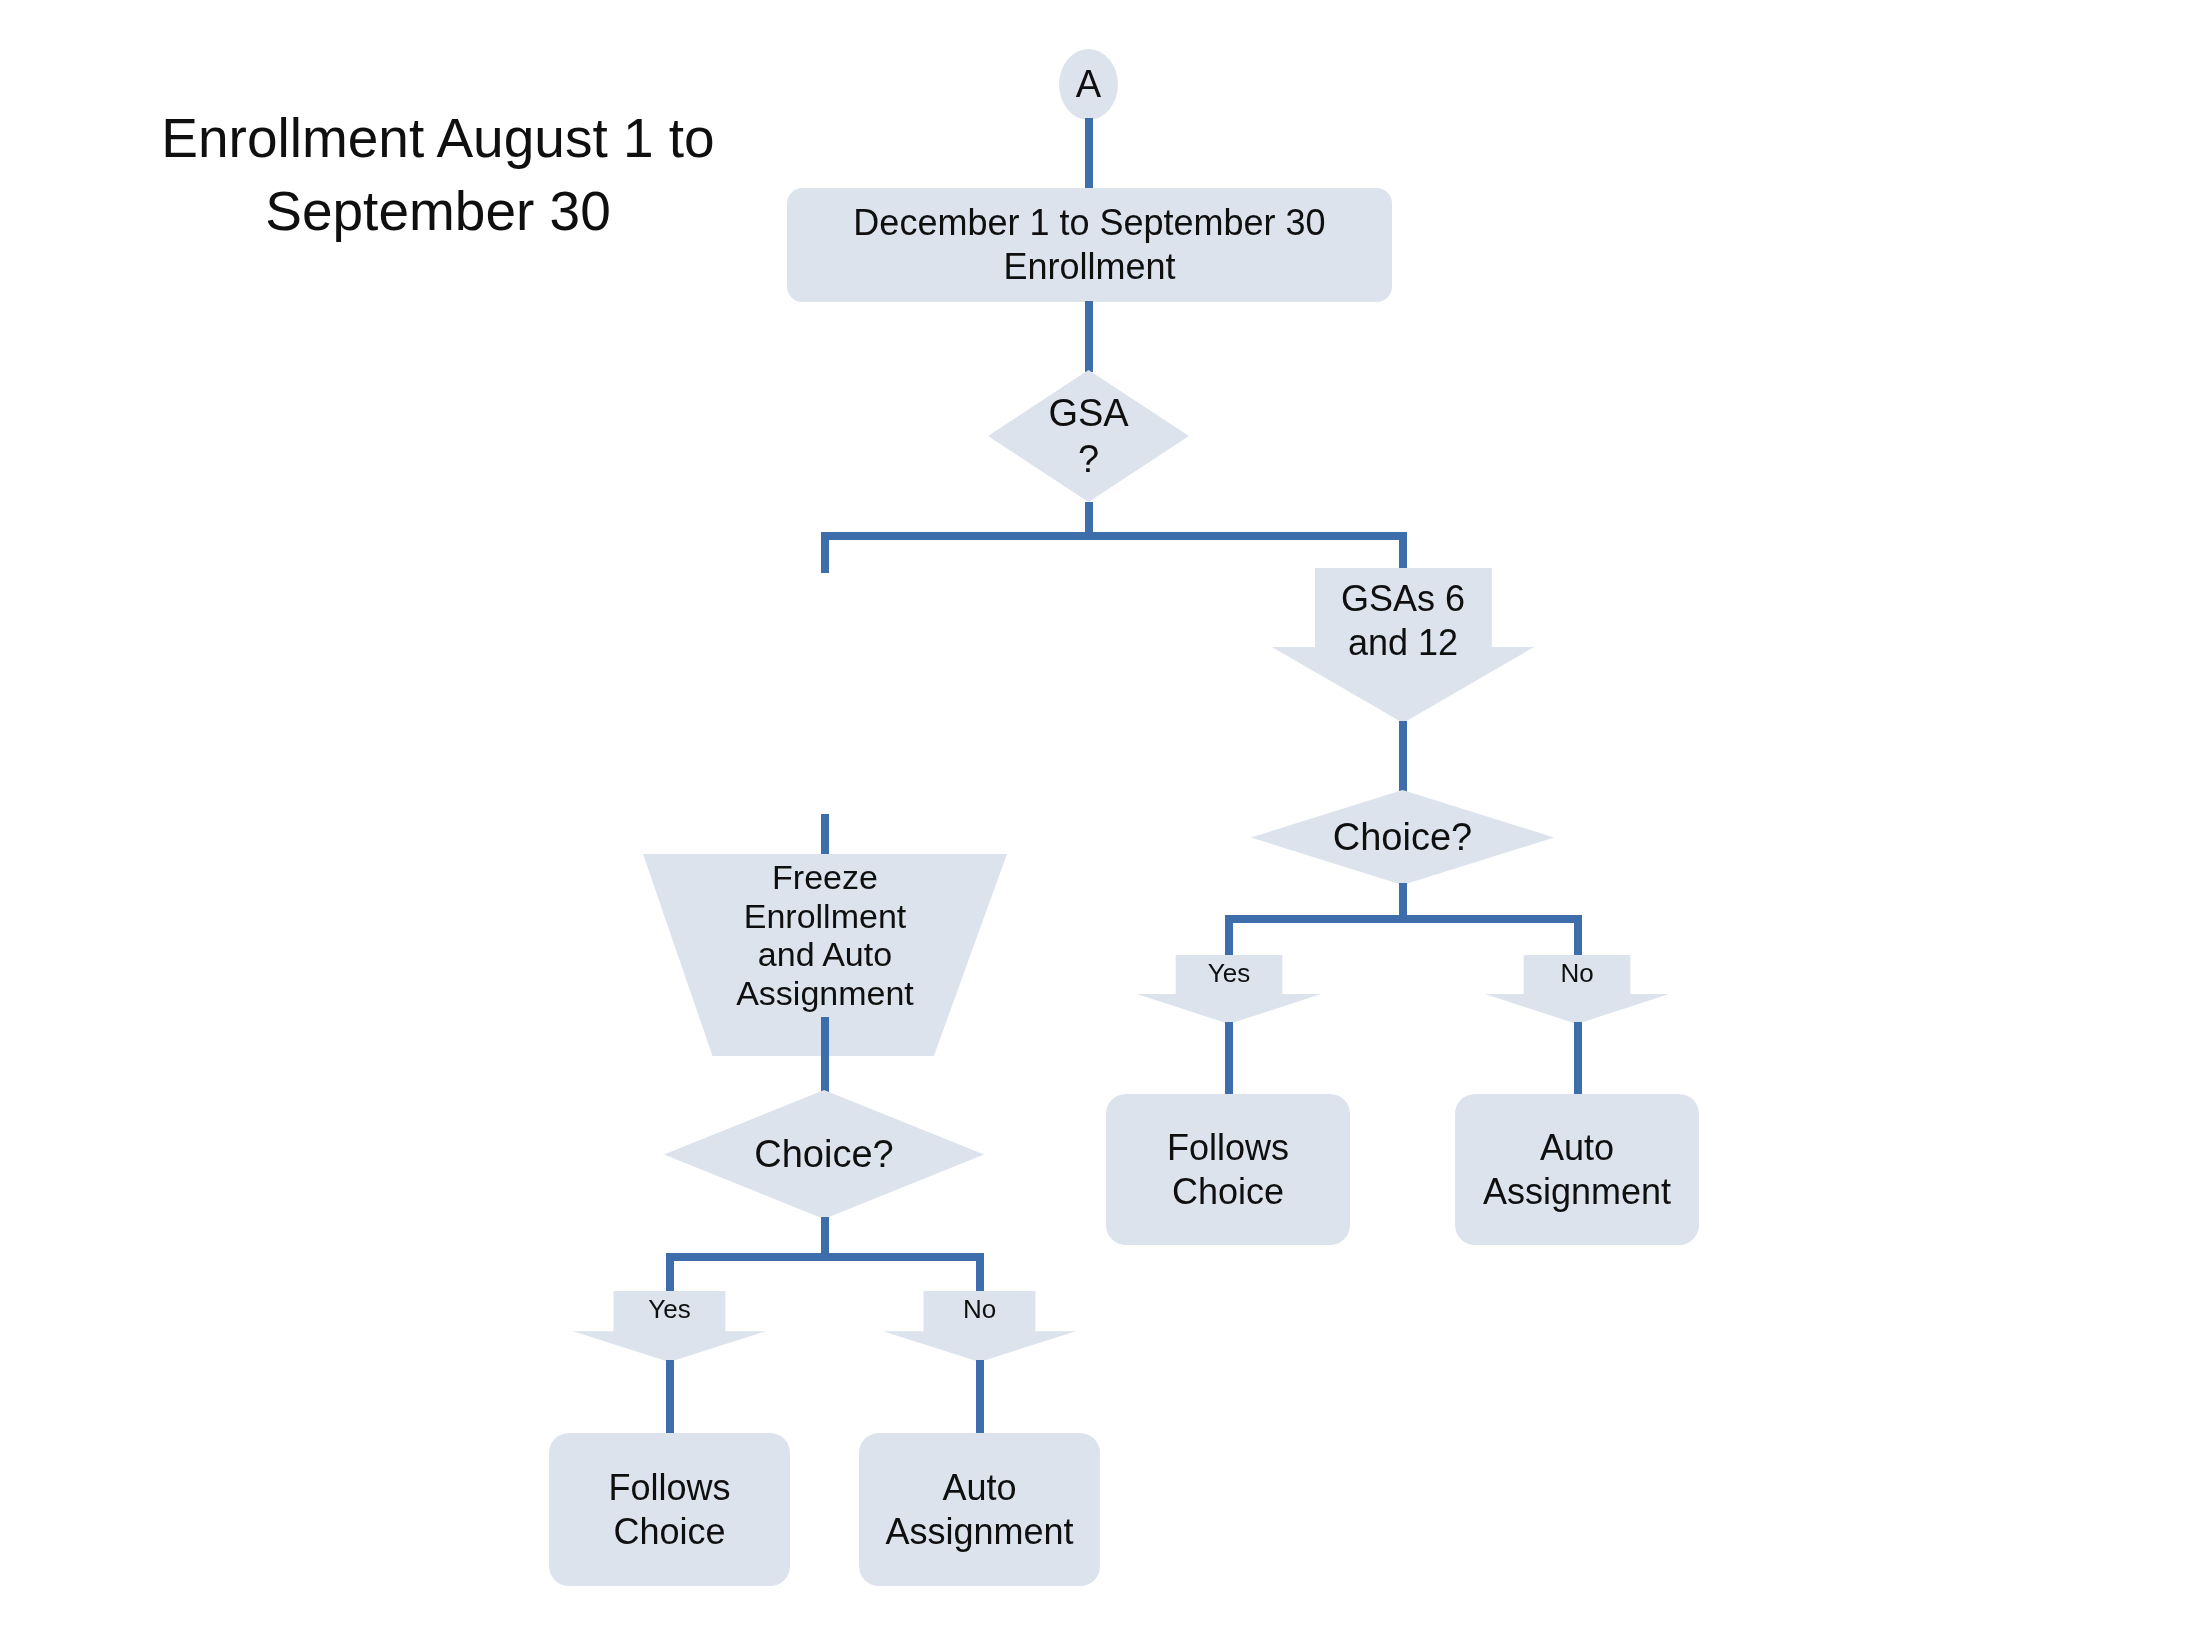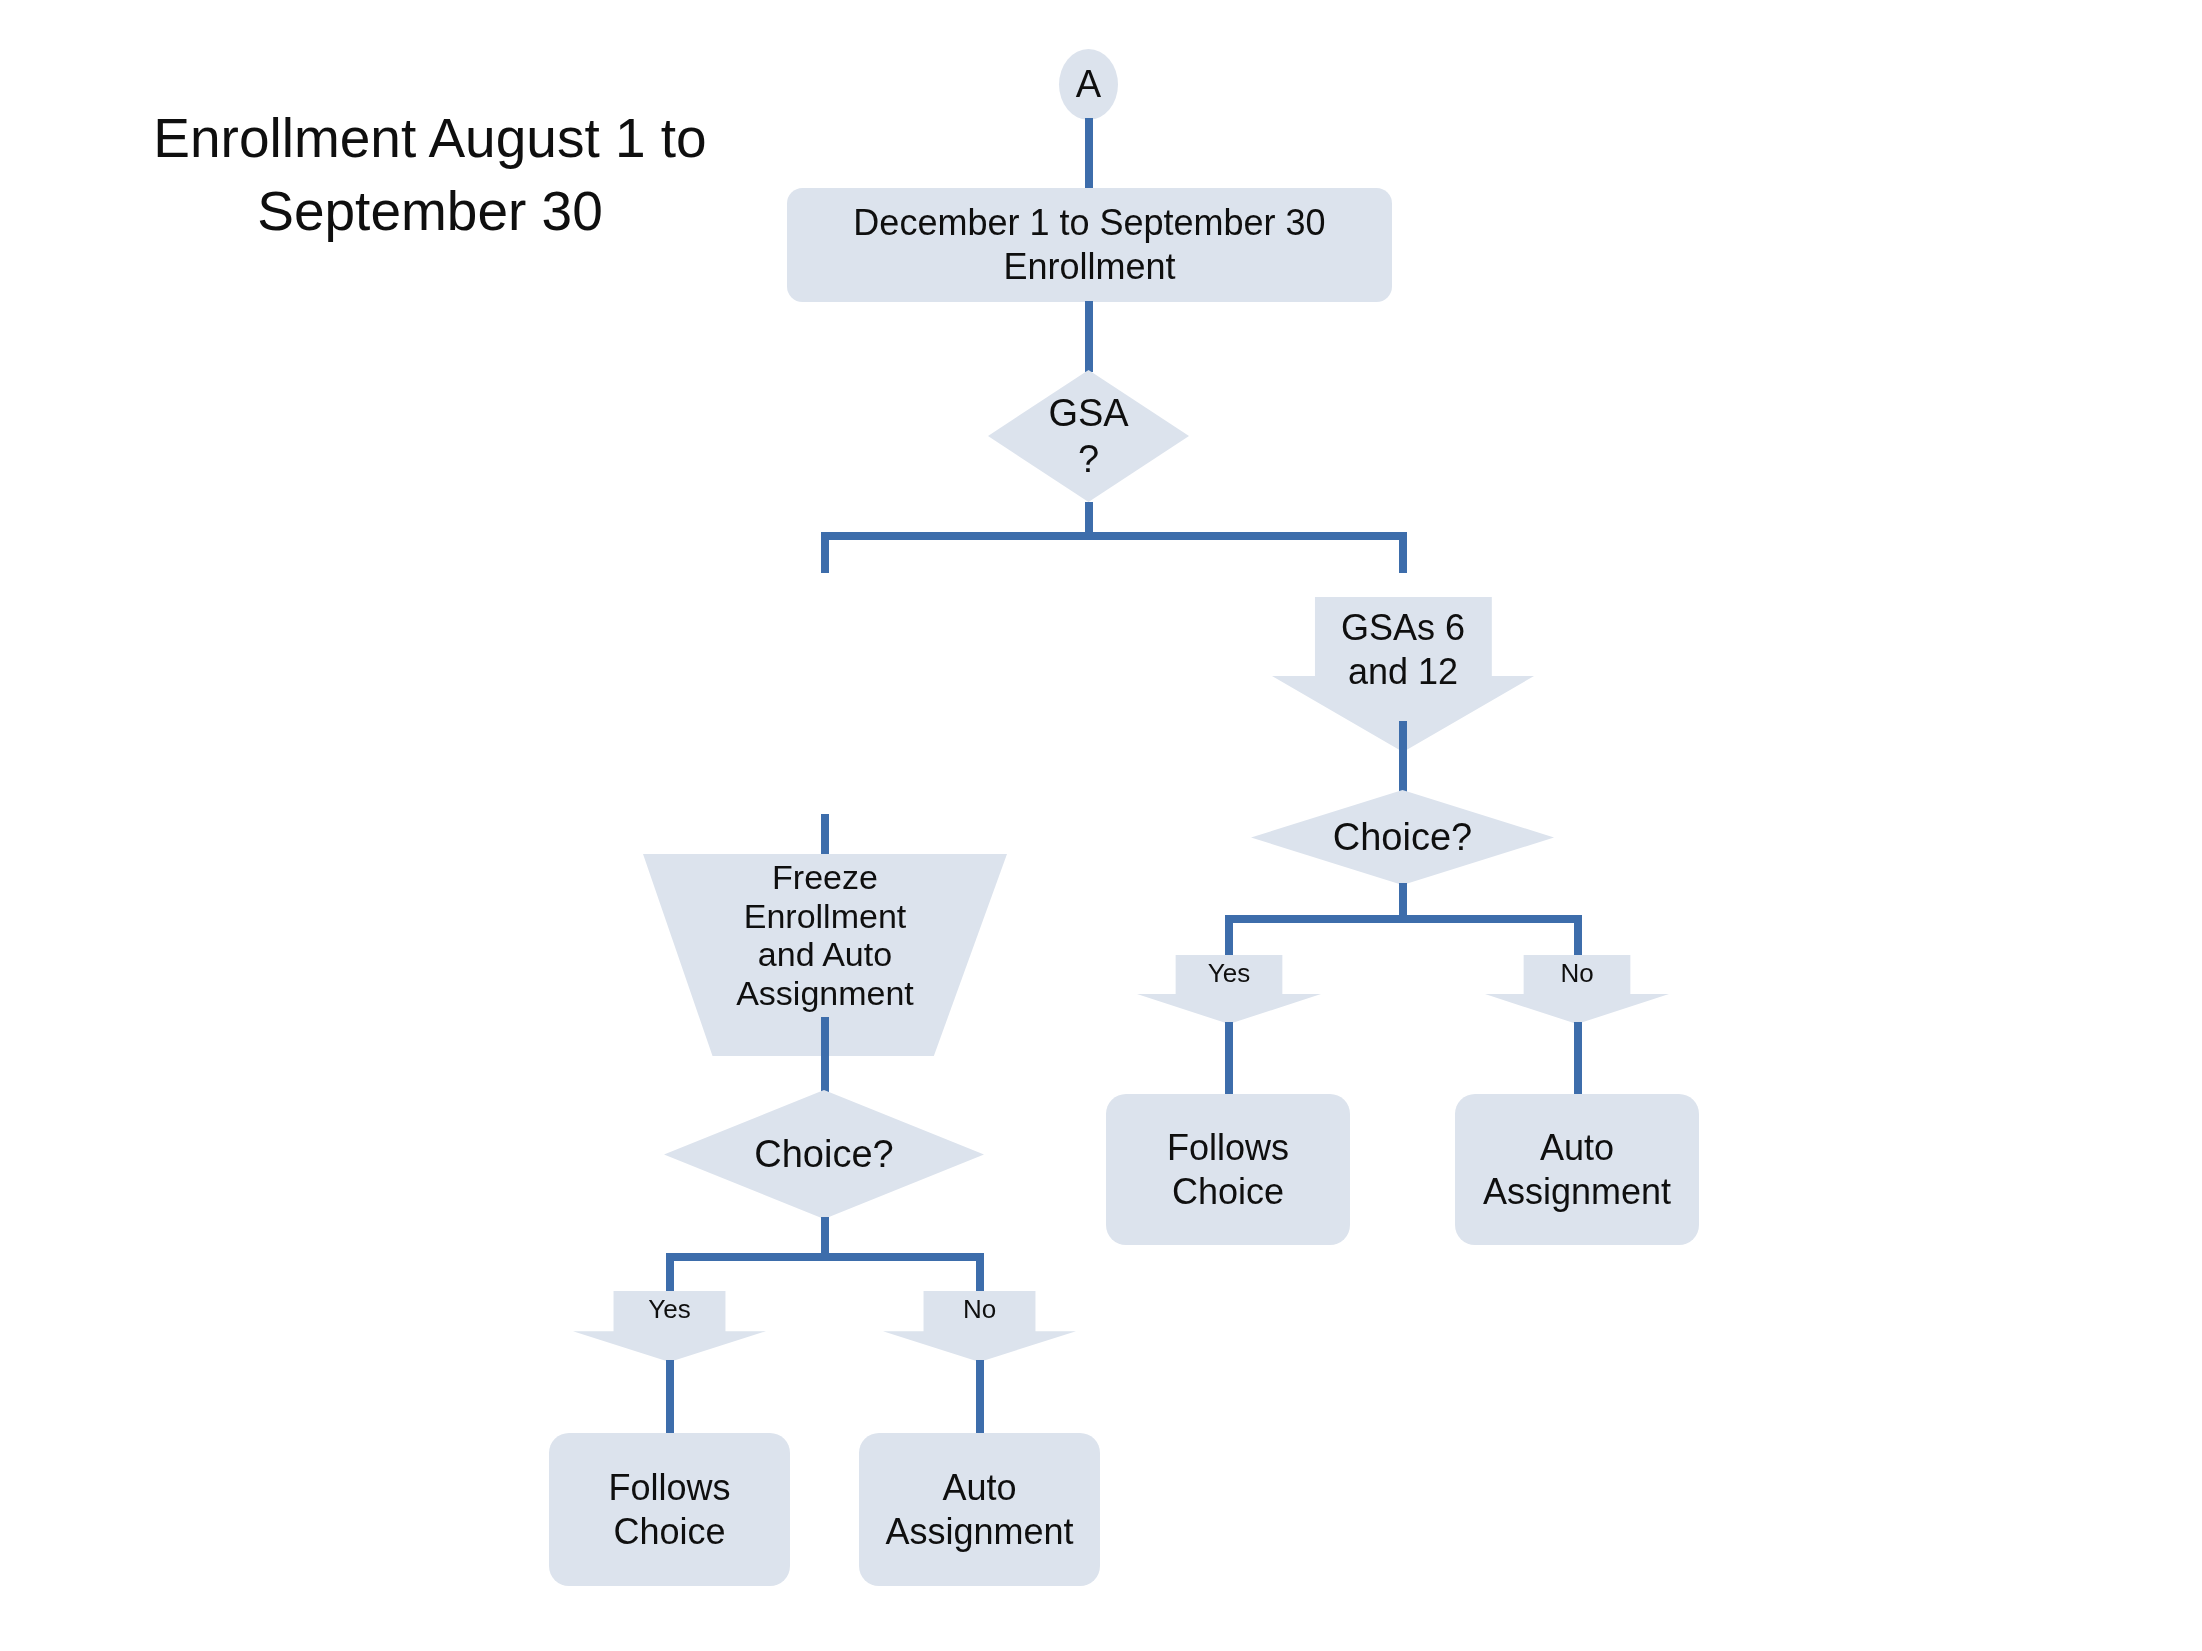--- a/index.html
+++ b/index.html
@@ -28,21 +28,21 @@
   .shape { background: var(--fill, #dce3ed); }
 
   .label {
     white-space: pre-line;
     text-align: center;
     line-height: 1.22;
   }
 
   .title {
     position: absolute;
-    left: 99px; top: 102px; width: 662px;
+    left: 107px; top: 102px; width: 662px;
     font-size: 55px;
     line-height: 1.32;
     text-align: center;
     white-space: pre-line;
     color: var(--ink, #0f0f0f);
   }
 
   .ellipse {
     border-radius: 50%;
     display: flex; align-items: center; justify-content: center;
@@ -65,21 +65,20 @@
     clip-path: polygon(25.2% 0%, 74.2% 0%, 74.2% 53%, 100% 53%, 50% 100%, 0% 53%, 25.2% 53%);
     display: flex; justify-content: center; align-items: flex-start;
     padding-top: 12px;
     font-size: 36px;
   }
   .bigarrow-right {
     clip-path: polygon(16.4% 0%, 83.9% 0%, 83.9% 51%, 100% 51%, 50% 100%, 0% 51%, 16.4% 51%);
     display: flex; justify-content: center; align-items: flex-start;
     padding-top: 8.6px;
     font-size: 36px;
-    margin-top: 29px;
   }
   .smallarrow {
     clip-path: polygon(21% 0%, 79% 0%, 79% 56.6%, 100% 56.6%, 50% 100%, 0% 56.6%, 21% 56.6%);
     display: flex; justify-content: center; align-items: flex-start;
     padding-top: 3.4px;
     font-size: 26px;
   }
   .trapezoid {
     clip-path: polygon(0% 0%, 100% 0%, 79.9% 100%, 19.1% 100%);
     display: flex; justify-content: center; align-items: flex-start;

